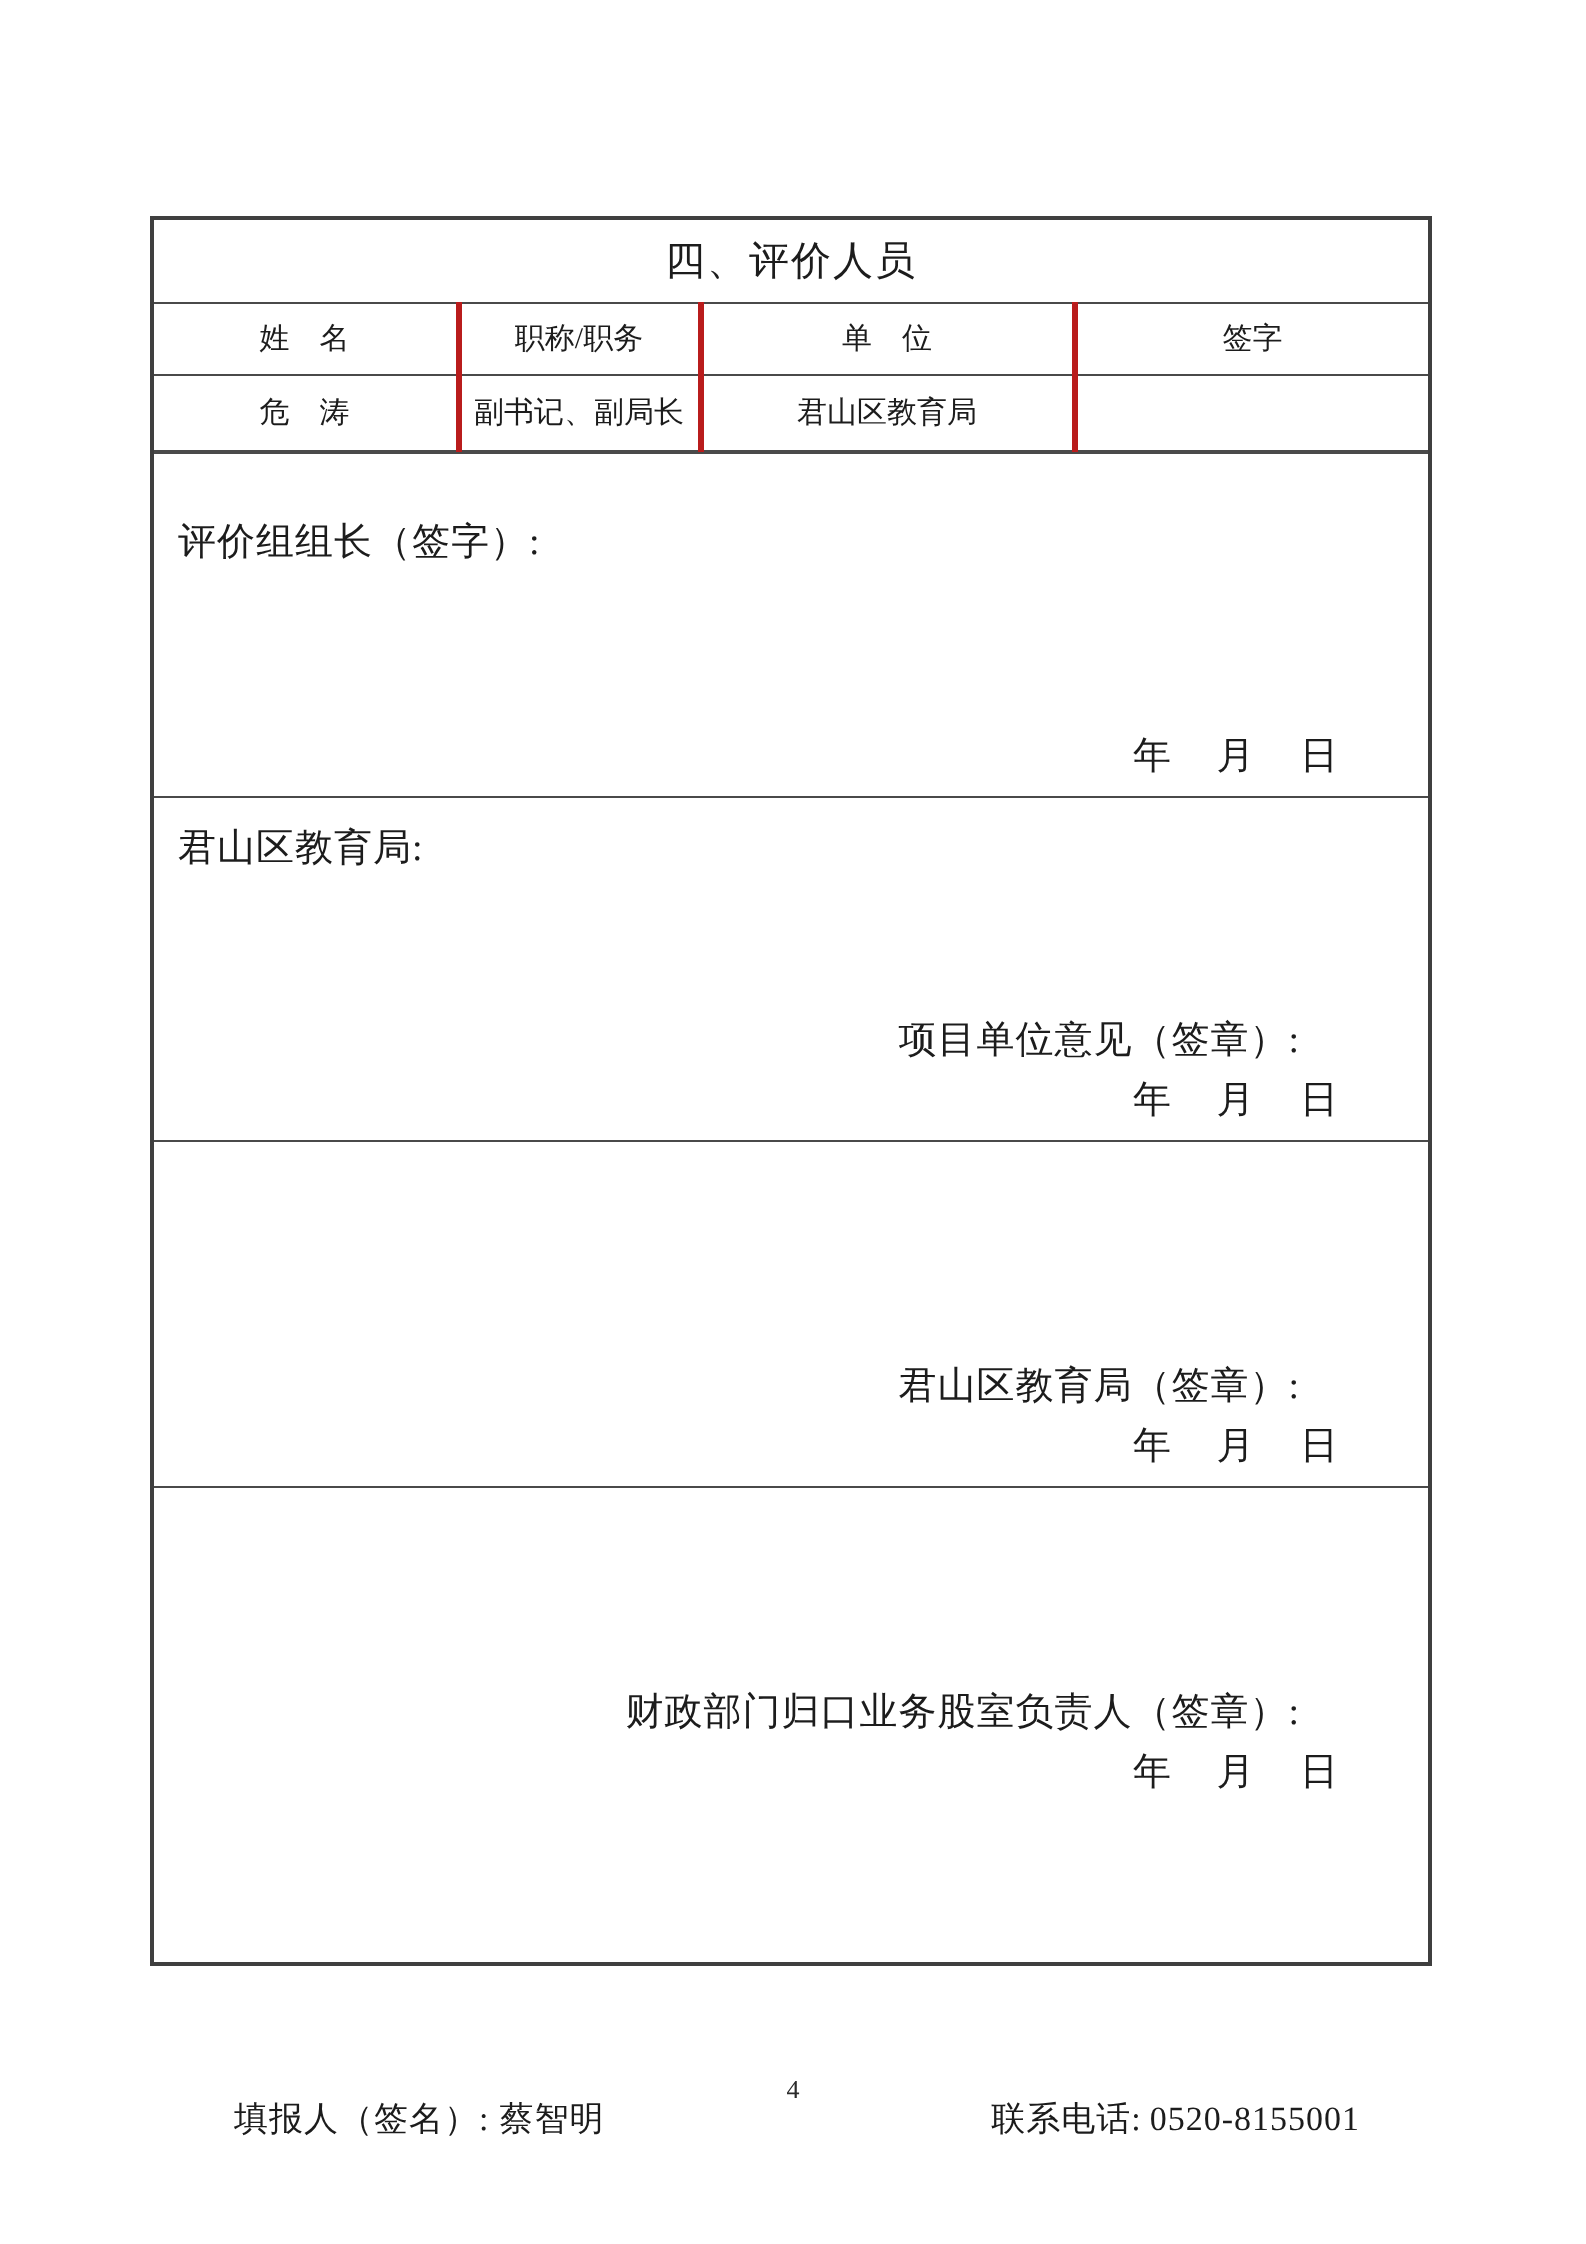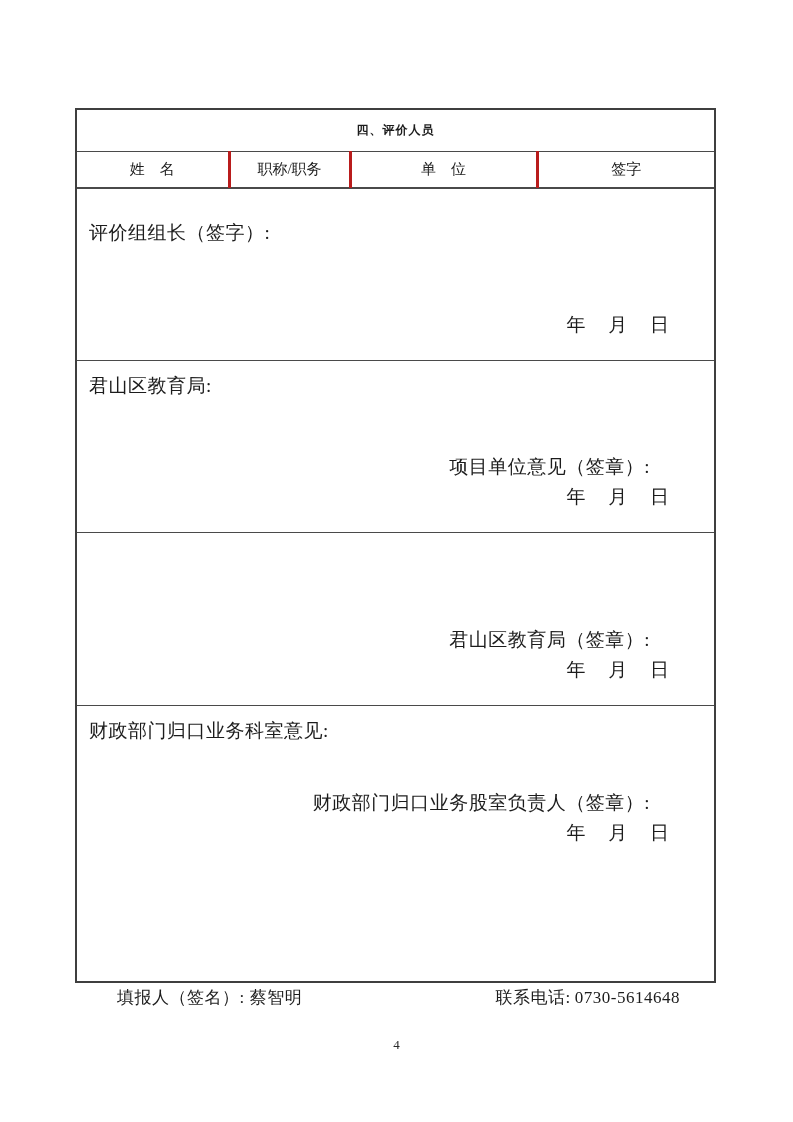--- a/index.html
+++ b/index.html
@@ -40,22 +40,22 @@
     text-align: center;
     vertical-align: middle;
     padding: 0 2px;
     overflow: hidden;
     white-space: nowrap;
   }
   table.ptable td:last-child { border-right: none; }
   tr.title-row td {
     border-right: none;
     height: 41px;
-    font-weight: bold;
-    font-size: 12px;
+    font-weight: normal;
+    font-size: 20px;
     letter-spacing: 1px;
   }
   tr.head-row td  { height: 35px; }
   tr.row-a td     { height: 37px; }
   tr.row-b td     { height: 37px; }
   tr.row-c td     { height: 31px; border-bottom: none; }
   
   .section {
     position: relative;
     box-sizing: border-box;
@@ -67,37 +67,37 @@
   .sec-3 { height: 173px; }
   .sec-4 { height: 163px; }
   .sec-label {
     padding: 12px 0 0 12px;
     letter-spacing: 0.5px;
   }
   .sec-1 .sec-label { padding-top: 31px; }
   .sec-bottom {
     position: absolute;
     right: 45px;
-    bottom: 27px;
+    bottom: 11px;
     text-align: right;
     line-height: 16px;
   }
   .signer-line {
     margin-bottom: 14px;
     padding-right: 19px;
     letter-spacing: 0.5px;
   }
   .date-line {
     word-spacing: 18px;
   }
   
   .footer {
     position: absolute;
     left: 75px;
-    top: 986px;
+    top: 1048px;
     width: 641px;
     display: flex;
     justify-content: space-between;
     box-sizing: border-box;
     padding-left: 42px;
     padding-right: 36px;
     font-size: 17px;
     letter-spacing: 0.5px;
     align-items: flex-end;
   }
@@ -130,20 +130,26 @@
       <tbody>
         <tr class="title-row">
           <td colspan="4">四、评价人员</td>
         </tr>
         <tr class="head-row">
           <td>姓　名</td>
           <td>职称/职务</td>
           <td>单　位</td>
           <td>签字</td>
         </tr>
+        <tr class="row-a">
+          <td>危　涛</td>
+          <td>副书记、副局长</td>
+          <td>君山区教育局</td>
+          <td></td>
+        </tr>
       </tbody>
     </table>
 
     <div class="section sec-1">
       <div class="sec-label">评价组组长（签字）:</div>
       <div class="sec-bottom">
         <div class="date-line">年 月 日</div>
       </div>
     </div>
 
@@ -156,33 +162,32 @@
     </div>
 
     <div class="section sec-3">
       <div class="sec-bottom">
         <div class="signer-line">君山区教育局（签章）:</div>
         <div class="date-line">年 月 日</div>
       </div>
     </div>
 
     <div class="section sec-4">
-      <div class="sec-label">财政部门归口业务科室意见:</div>
       <div class="sec-bottom">
         <div class="signer-line">财政部门归口业务股室负责人（签章）:</div>
         <div class="date-line">年 月 日</div>
       </div>
     </div>
 
   </div>
 
   <div class="footer">
     <div>
       <span>填报人（签名）:</span><span class="name-val">蔡智明</span>
     </div>
     <div>
-      <span>联系电话:</span><span class="phone-val">0730-5614648</span>
+      <span>联系电话:</span><span class="phone-val">0520-8155001</span>
     </div>
   </div>
 
   <div class="pagenum">4</div>
 
 </div>
 
 </body></html>

